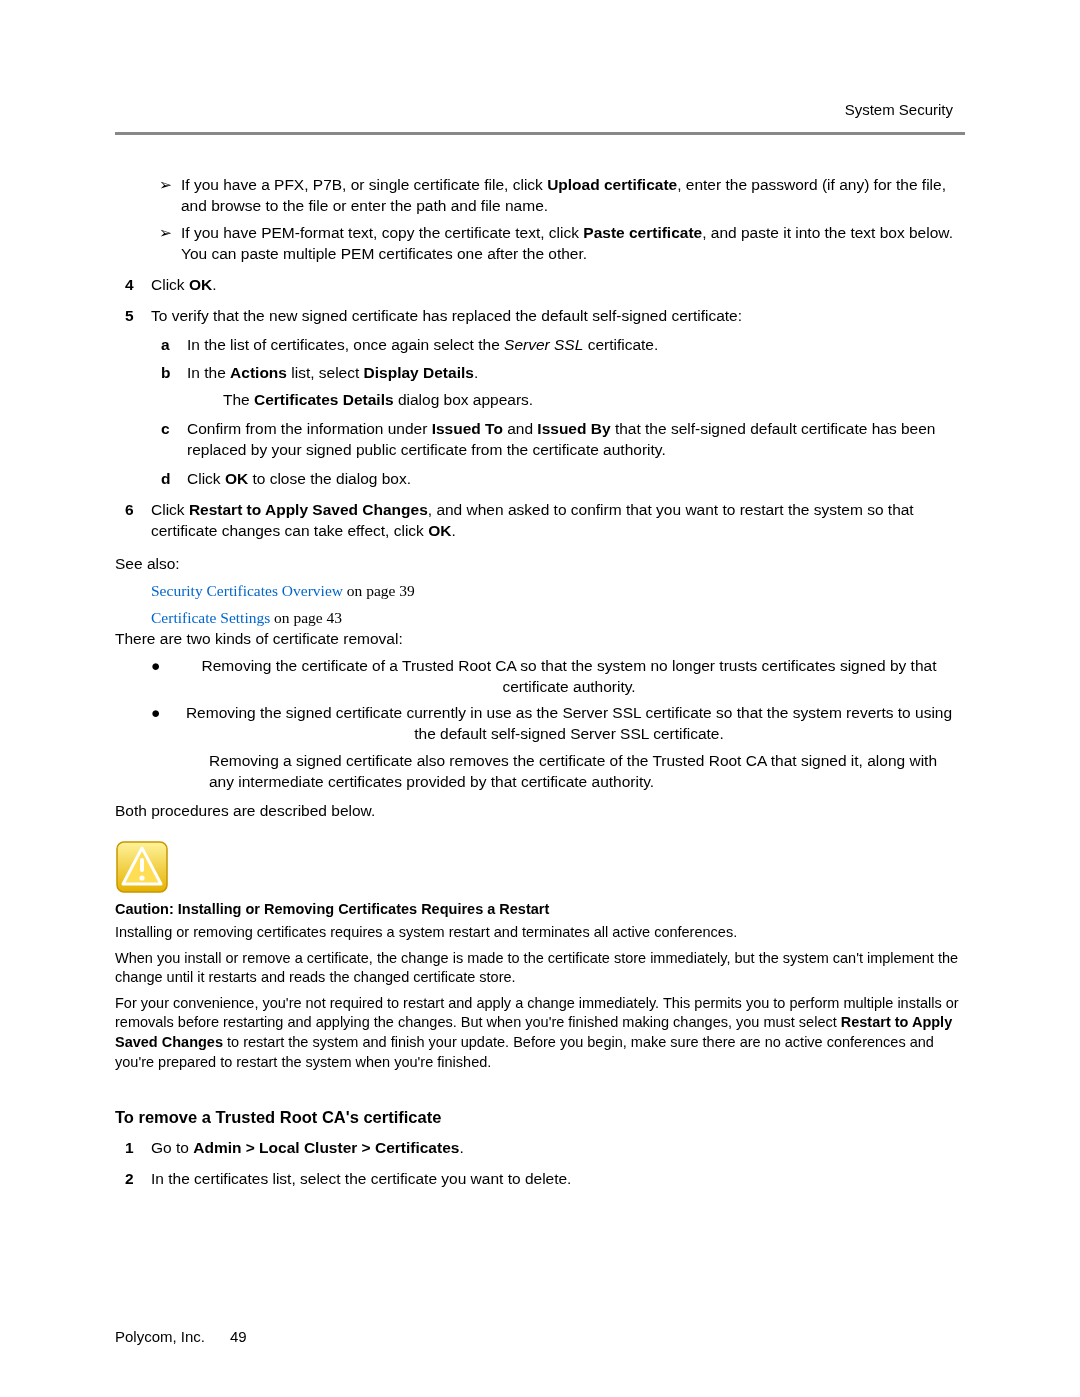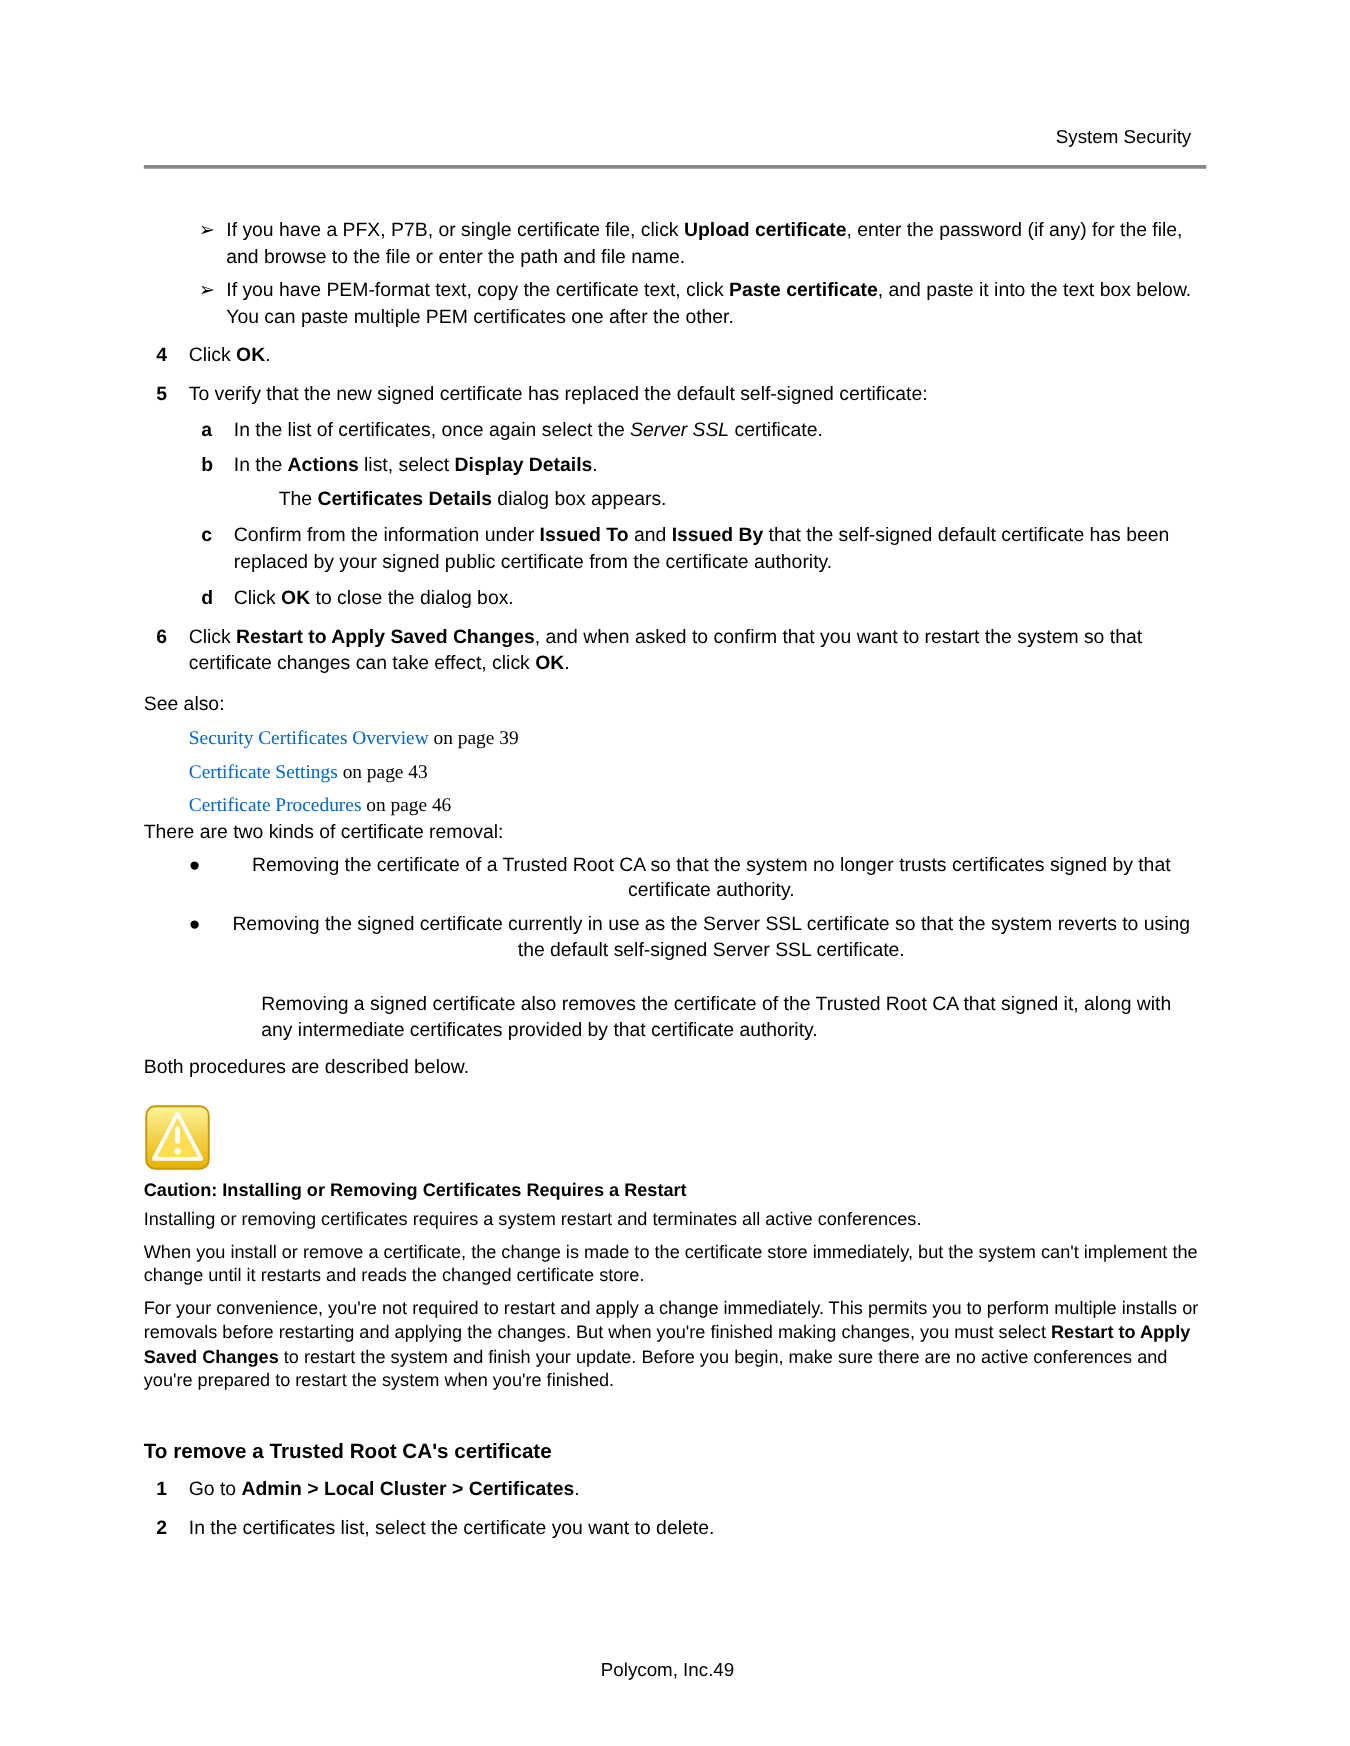--- a/index.html
+++ b/index.html
@@ -30,21 +30,22 @@
     border-top: 3px solid #888;
     margin: 12px 0 30px 0;
   }
   .footer {
     position: absolute;
     bottom: 50px;
     left: 115px;
     right: 127px;
     font-size: 15px;
     display: flex;
-    justify-content: center;
+    justify-content: flex-start;
+    gap: 25px;
   }
   .content {
     margin-top: 40px;
   }
   .arrow-block {
     margin-left: 44px;
   }
   .arrow-item {
     display: flex;
     margin-bottom: 6px;
@@ -119,21 +120,21 @@
   }
   .bul-marker {
     flex: 0 0 22px;
   }
   .bul-text {
     flex: 1;
     text-align: center;
   }
   .bul-extra {
     margin-left: 58px;
-    margin-top: 22px;
+    margin-top: 6px;
   }
   .caution-box {
     display: flex;
     margin-top: 18px;
     font-size: 14.5px;
     flex-direction: column;
   }
   .caution-icon {
     flex: 0 0 54px;
     margin-right: 14px;
@@ -230,23 +231,20 @@
         </div>
       </div>
     </div>
 
     <div class="see-also">See also:</div>
     <div class="link-line">
       <span class="link">Security Certificates Overview</span><span> on page 39</span>
     </div>
     <div class="link-line">
       <span class="link">Certificate Settings</span><span> on page 43</span>
-    </div>
-    <div class="link-line">
-      <span class="link">Certificate Procedures</span><span> on page 46</span>
     </div>
 
     <div>There are two kinds of certificate removal:</div>
 
     <div class="bul-block">
       <div class="bul-item">
         <div class="bul-marker">●</div>
         <div class="bul-text">Removing the certificate of a Trusted Root CA so that the system no longer trusts certificates signed by that certificate authority.</div>
       </div>
       <div class="bul-item">

